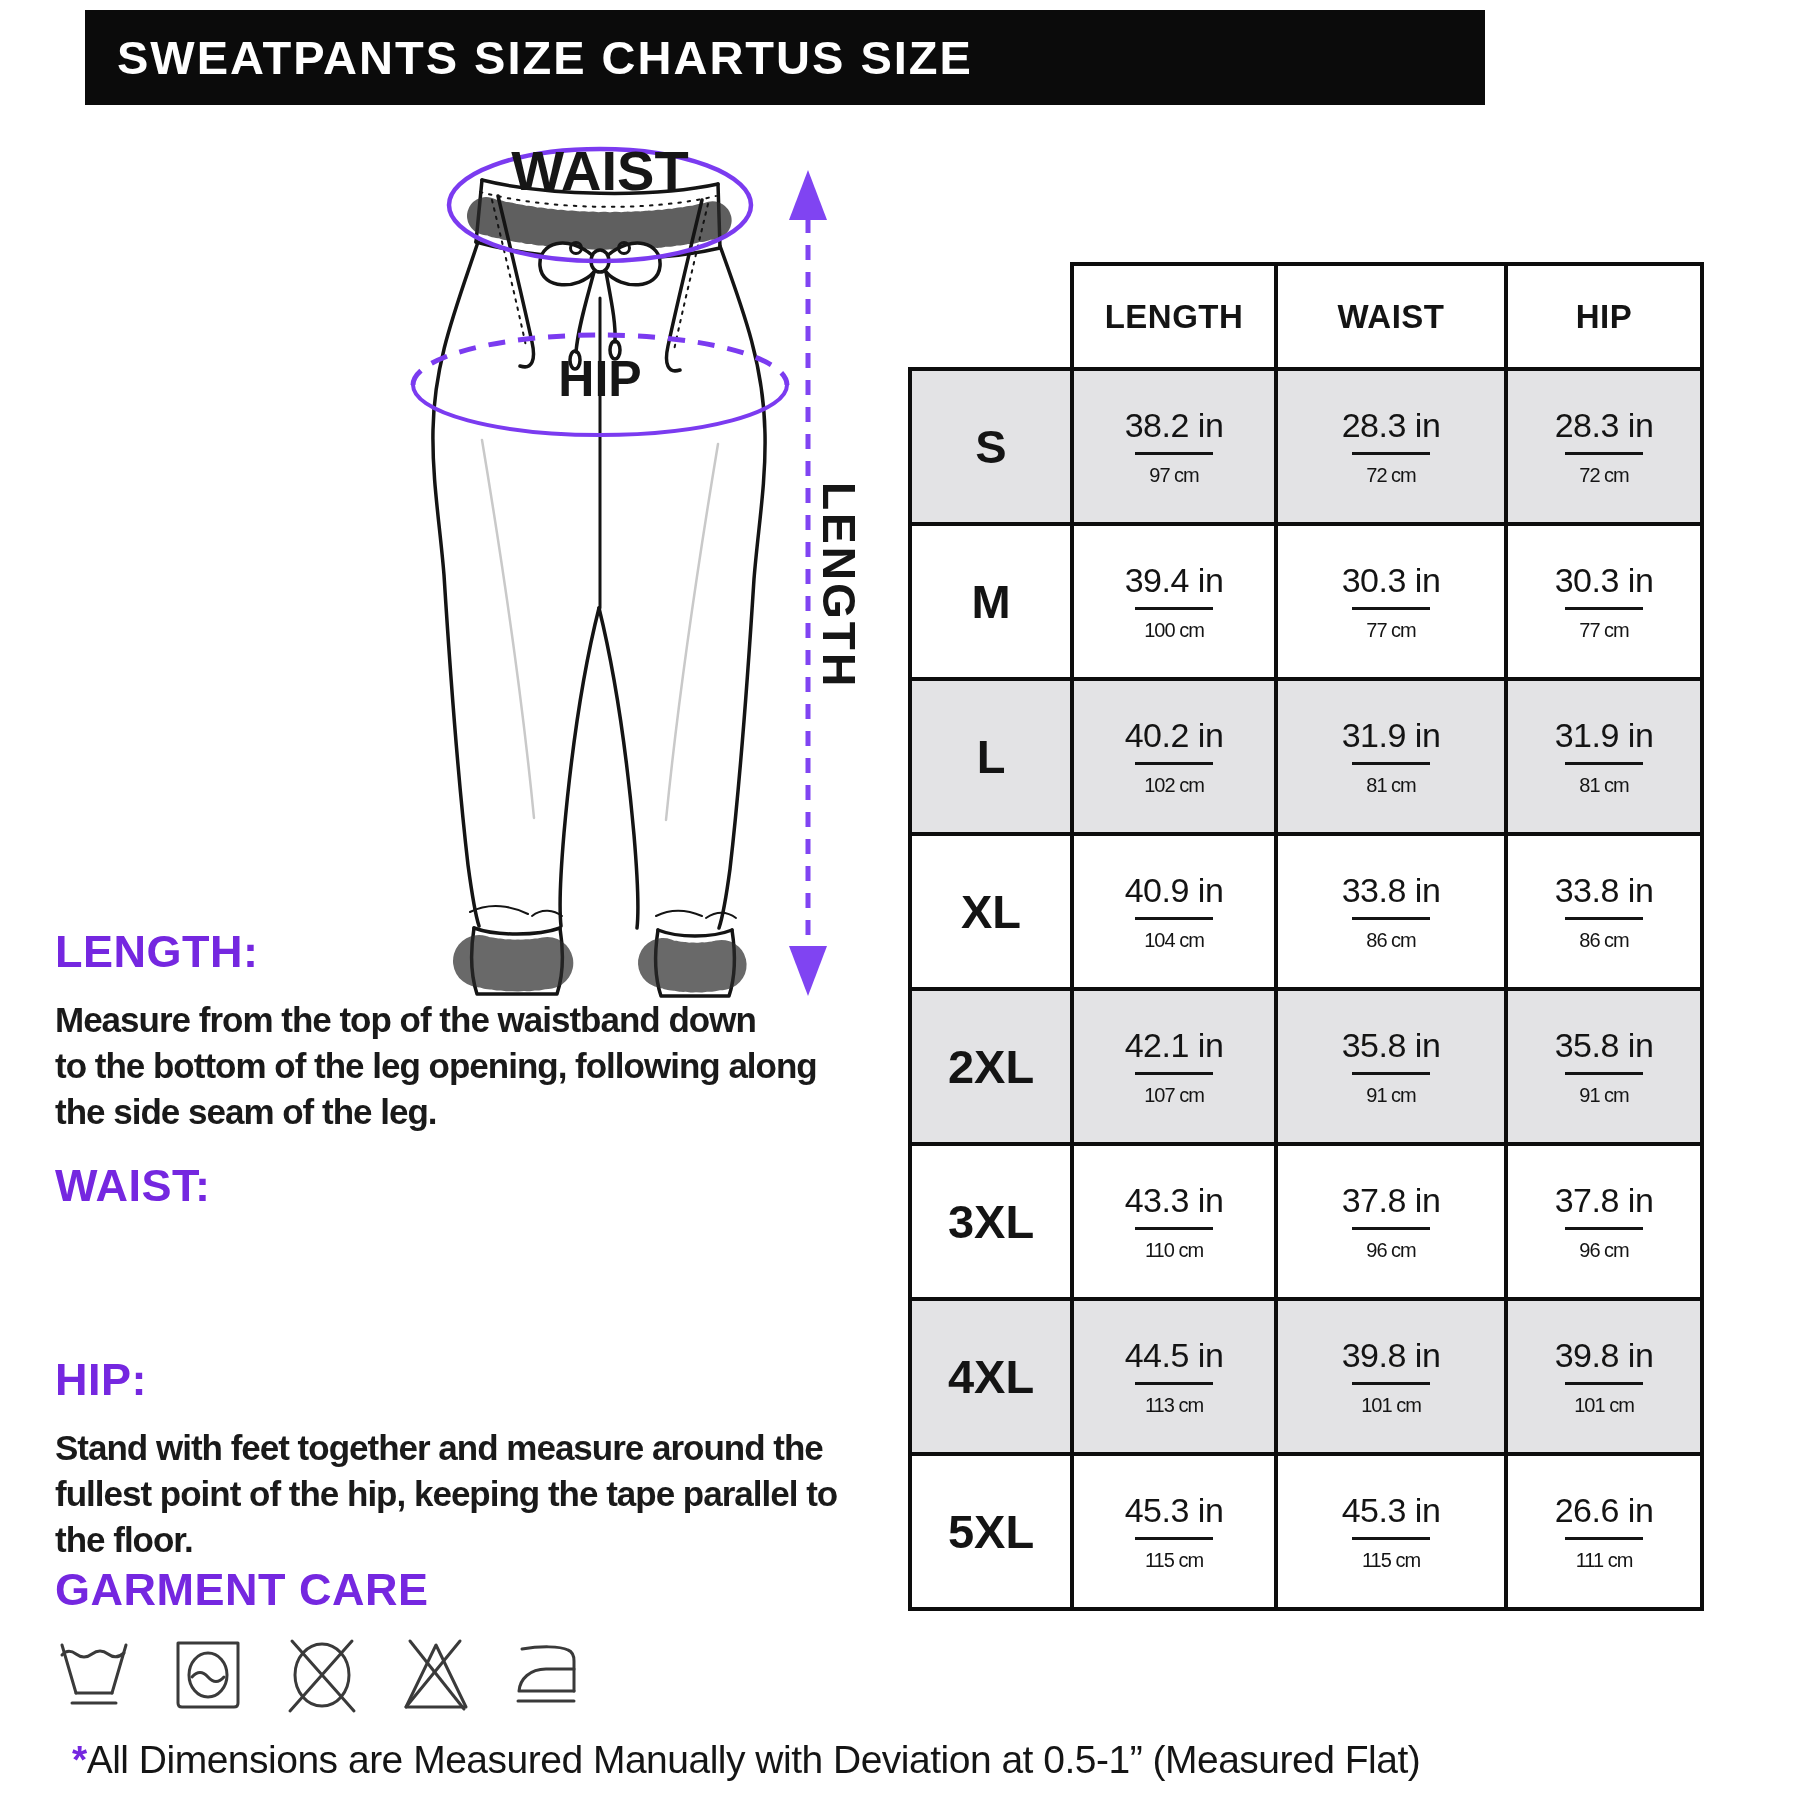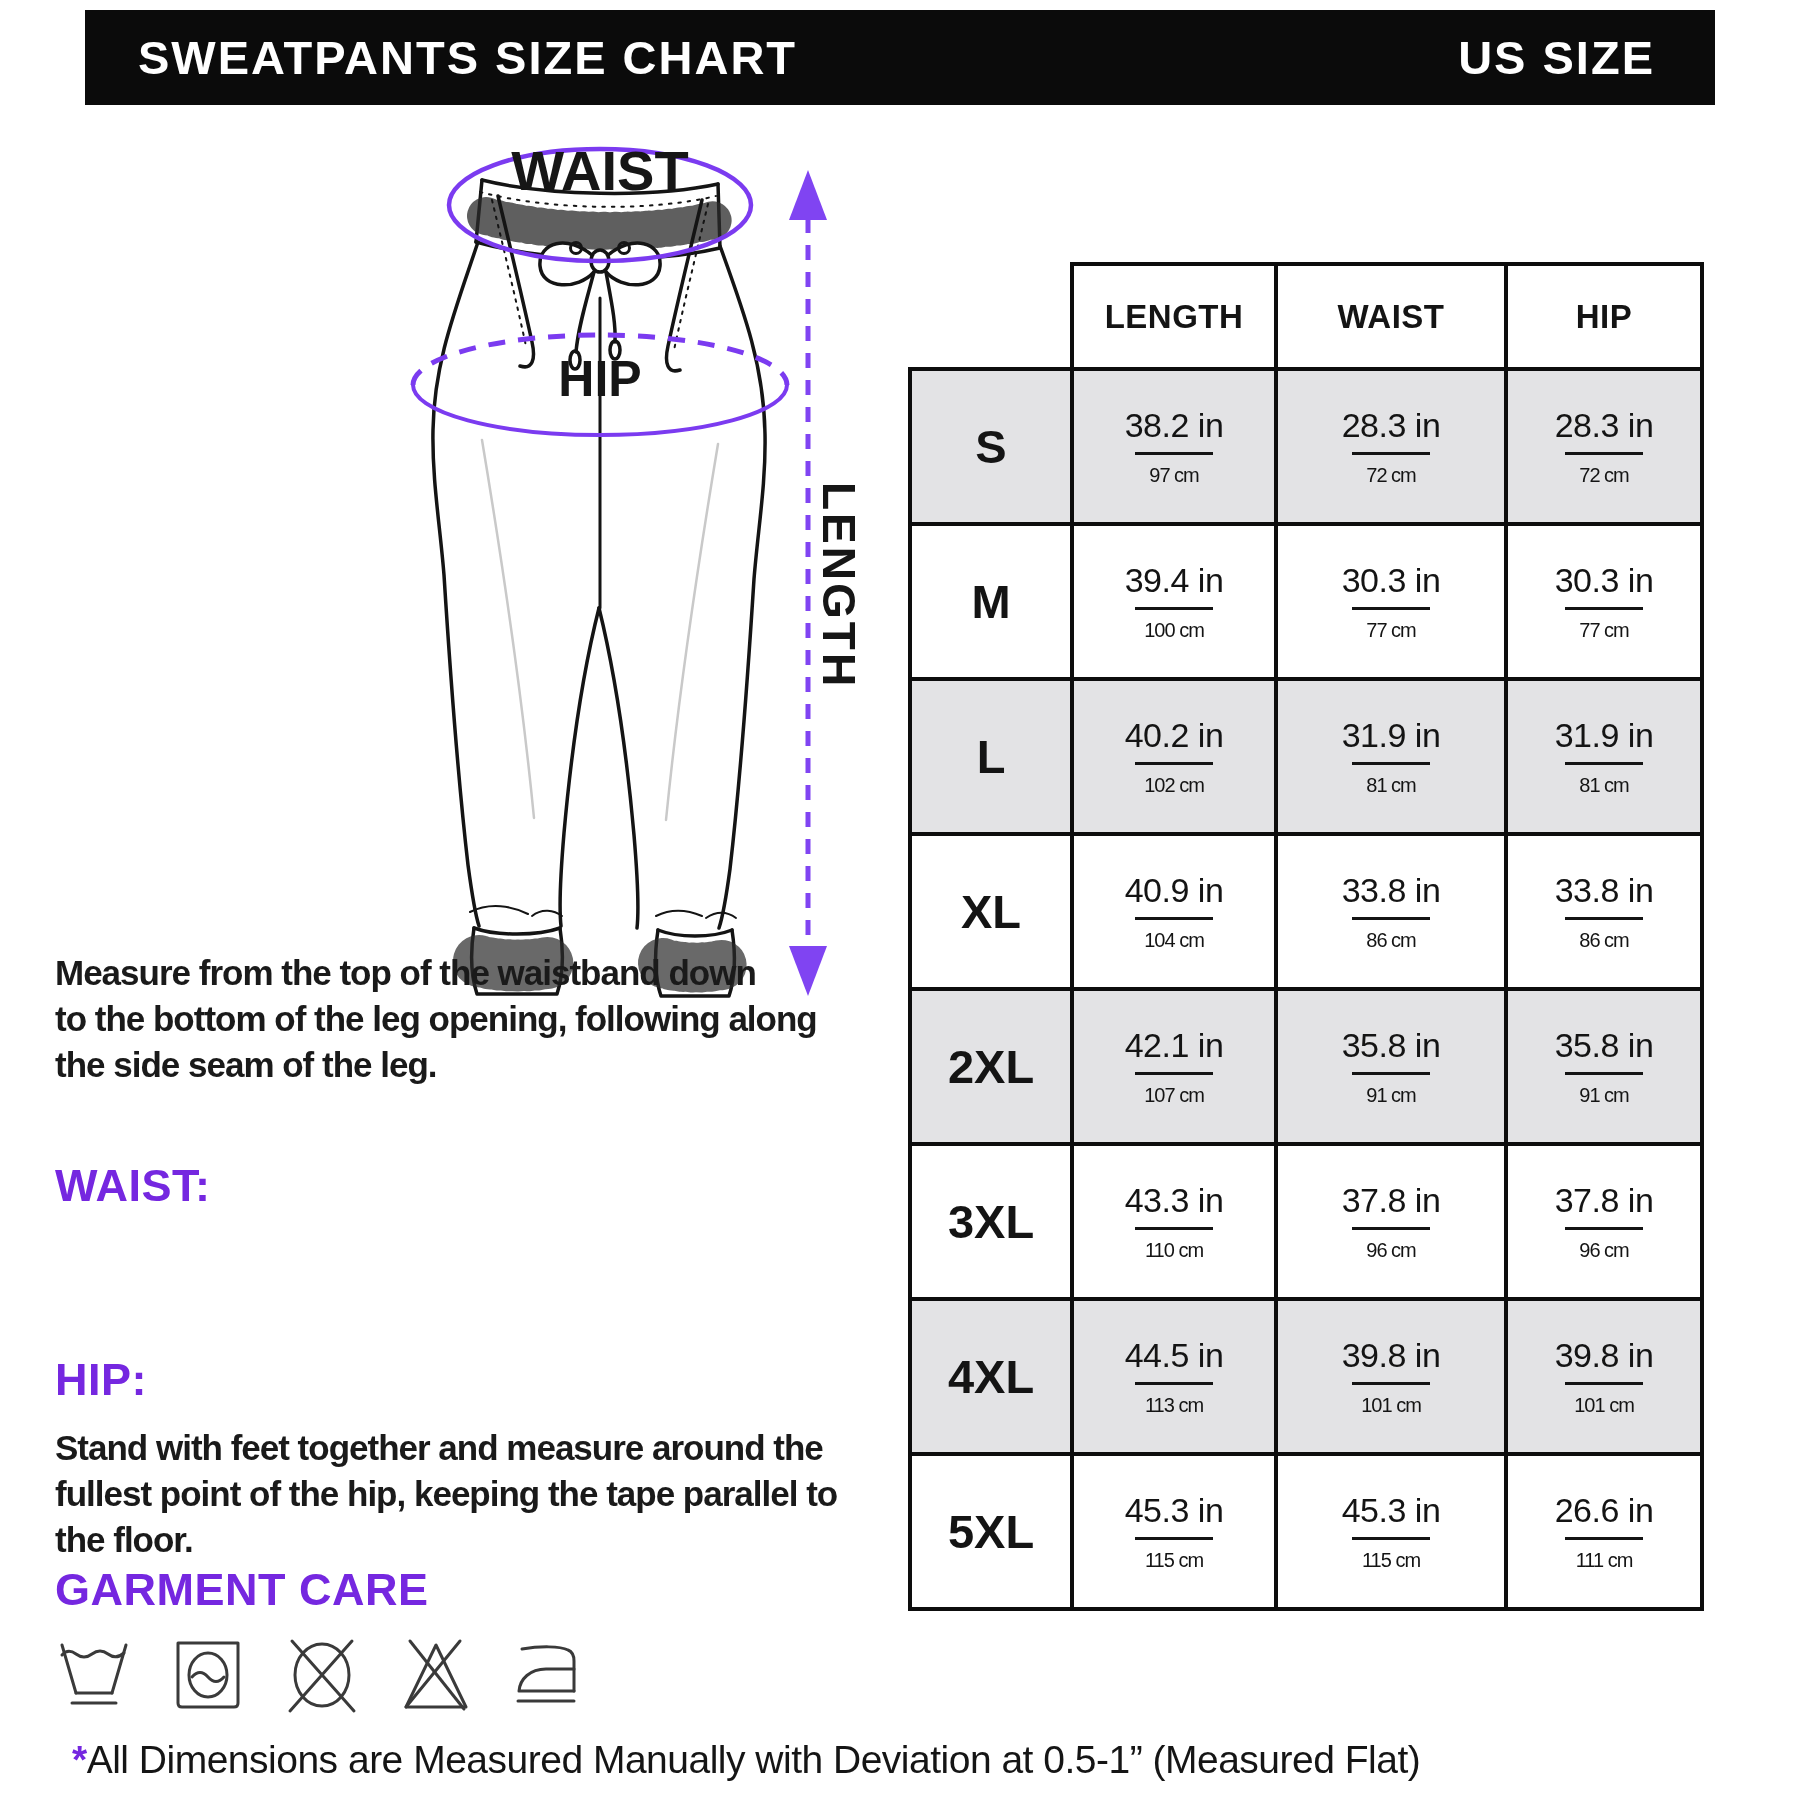--- a/index.html
+++ b/index.html
@@ -1,22 +1,22 @@
 <!DOCTYPE html>
 <html><head>
 <meta charset="utf-8">
 <style>
   html,body{margin:0;padding:0;background:#fff;}
   .sheet{position:relative;width:1800px;height:1800px;background:#ffffff;overflow:hidden;
          font-family:"Liberation Sans", sans-serif;color:#141414;}
 
   
-  .topbar{position:absolute;left:85px;top:10px;width:1630px;height:95px;background:#0b0b0b;
-          display:flex;align-items:center;justify-content:space-between;
-          padding:0 60px 0 53px;box-sizing:border-box;}
+  .topbar{position:absolute;left:85px;top:10px;width:1400px;height:95px;background:#0b0b0b;
+          display:flex;align-items:center;
+          padding:0 60px 0 32px;box-sizing:border-box;}
   .topbar .title{color:#fff;font-size:47px;font-weight:bold;letter-spacing:2px;}
   .topbar .region{color:#fff;font-size:47px;font-weight:bold;letter-spacing:2px;}
 
   
   .diagram-svg{position:absolute;left:180px;top:130px;width:660px;height:910px;}
   .length-vertical{position:absolute;left:812px;top:482px;writing-mode:vertical-rl;
           font-size:46px;font-weight:bold;letter-spacing:3px;color:#161616;}
 
   
   table.size-table{position:absolute;left:908px;top:262px;border-collapse:collapse;
@@ -284,20 +284,21 @@
       <td>
             <span class="in-val">26.6 in</span>
             <span class="bar"></span>
             <span class="cm-val">111 cm</span>
           </td>
     </tr>
   </tbody>
     </table>
 
   <div class="sec sec-length">
+    <div class="sec-h">LENGTH:</div>
     <div class="sec-p">Measure from the top of the waistband down
 to the bottom of the leg opening, following along
 the side seam of the leg.</div>
   </div>
   <div class="sec sec-waist">
     <div class="sec-h">WAIST:</div>
   </div>
   <div class="sec sec-care">
     <div class="sec-h">GARMENT CARE</div>
     <div class="care-row">

